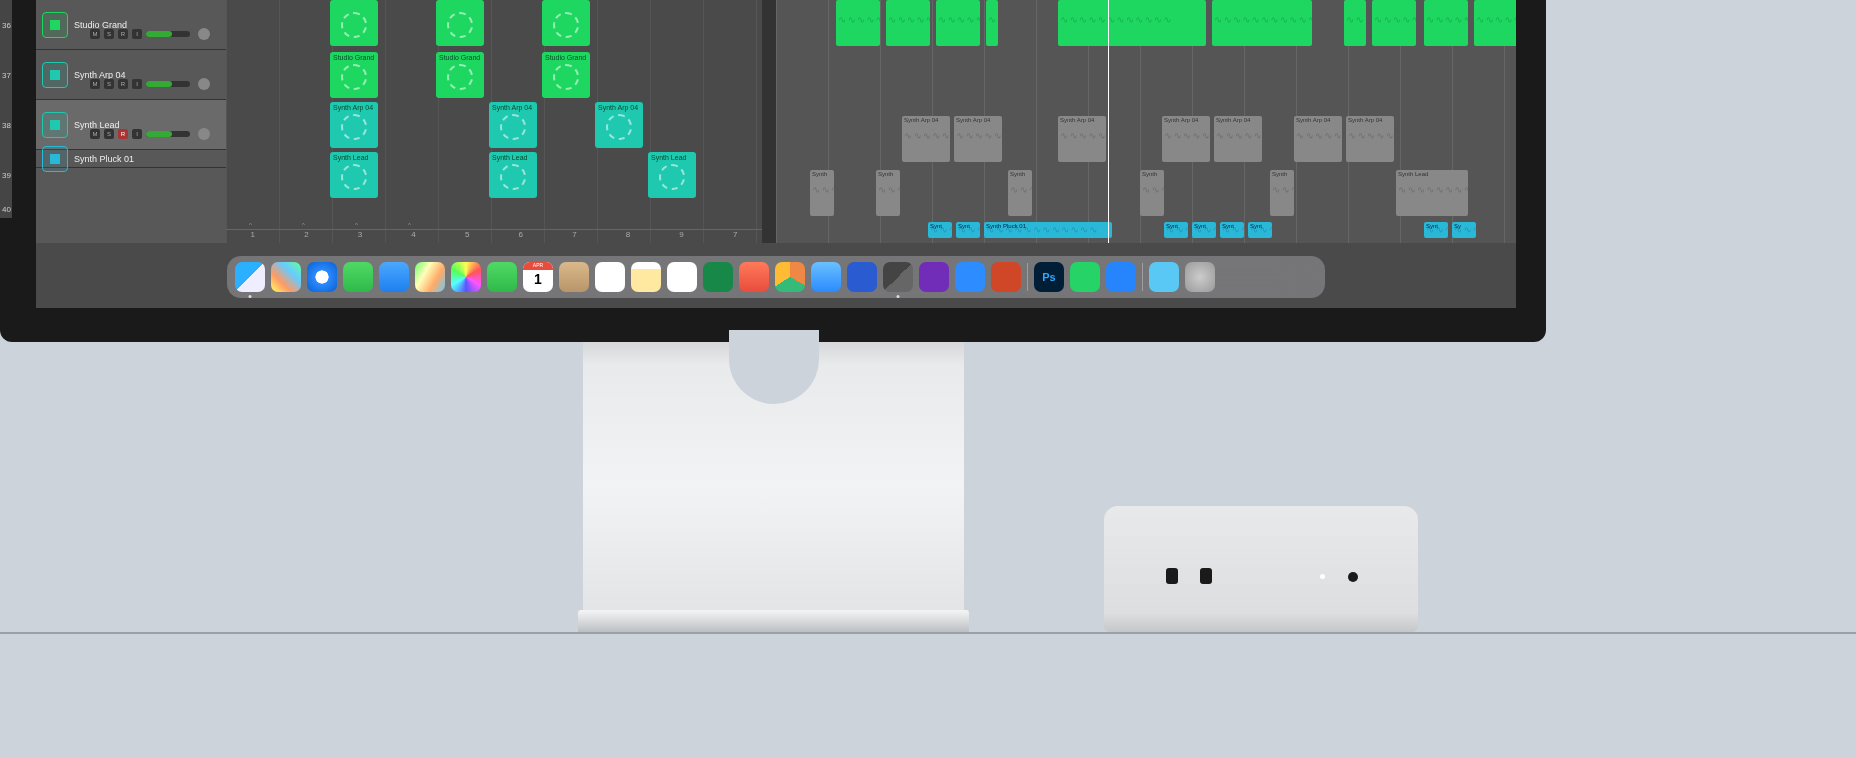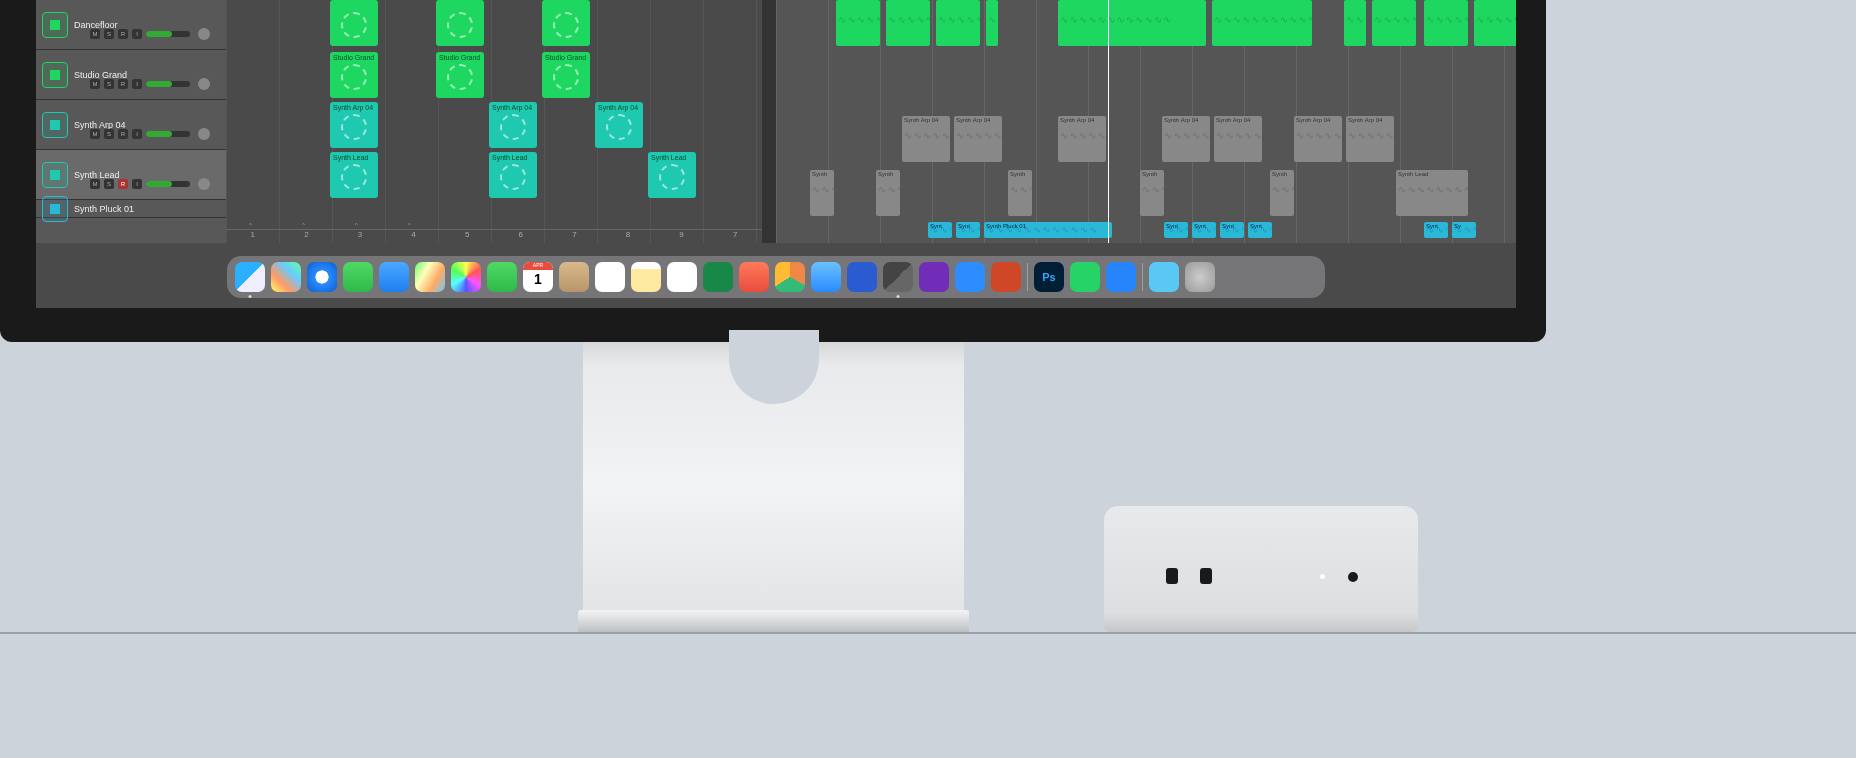--- a/index.html
+++ b/index.html
@@ -79,36 +79,20 @@
 
     <div class="daw">
 
       <div class="tracks-sidebar" id="track-list">
           <div class="track">
     <div class="track-icon" style="background:#1ed76022;border:1px solid #1ed760">
       <svg width="14" height="14" viewBox="0 0 14 14">
                 <rect x="2" y="2" width="10" height="10" fill="#1ed760"></rect>
               </svg>
     </div>
-    <div class="tname">Dancefloor</div>
-    <div class="track-ctrls">
-      <div class="tbtn ">M</div>
-              <div class="tbtn ">S</div>
-              <div class="tbtn ">R</div>
-              <div class="tbtn ">I</div>
-      <div class="tslider"></div>
-      <div class="tknob"></div>
-    </div>
-  </div>
-          <div class="track">
-    <div class="track-icon" style="background:#1ed76022;border:1px solid #1ed760">
-      <svg width="14" height="14" viewBox="0 0 14 14">
-                <rect x="2" y="2" width="10" height="10" fill="#1ed760"></rect>
-              </svg>
-    </div>
     <div class="tname">Studio Grand</div>
     <div class="track-ctrls">
       <div class="tbtn ">M</div>
               <div class="tbtn ">S</div>
               <div class="tbtn ">R</div>
               <div class="tbtn ">I</div>
       <div class="tslider"></div>
       <div class="tknob"></div>
     </div>
   </div>
@@ -146,20 +130,27 @@
   </div>
           <div class="track short">
     <div class="track-icon" style="background:#2ab8d922;border:1px solid #2ab8d9">
       <svg width="14" height="14" viewBox="0 0 14 14">
                 <rect x="2" y="2" width="10" height="10" fill="#2ab8d9"></rect>
               </svg>
     </div>
     <div class="tname">Synth Pluck 01</div>
 
   </div>
+          <div class="track-num-col">
+            <div class="tn" style="top: 0px; height: 50px;">36</div>
+            <div class="tn" style="top: 50px; height: 50px;">37</div>
+            <div class="tn" style="top: 100px; height: 50px;">38</div>
+            <div class="tn" style="top: 150px; height: 50px;">39</div>
+            <div class="tn" style="top: 200px; height: 18px;">40</div>
+          </div>
         </div>
 
       <div class="arrange-l" id="arr-l">
         <div class="grid"></div>
         <div class="bar-nums" id="barnums">
             <div class="bn">1</div>
             <div class="bn">2</div>
             <div class="bn">3</div>
             <div class="bn">4</div>
             <div class="bn">5</div>

